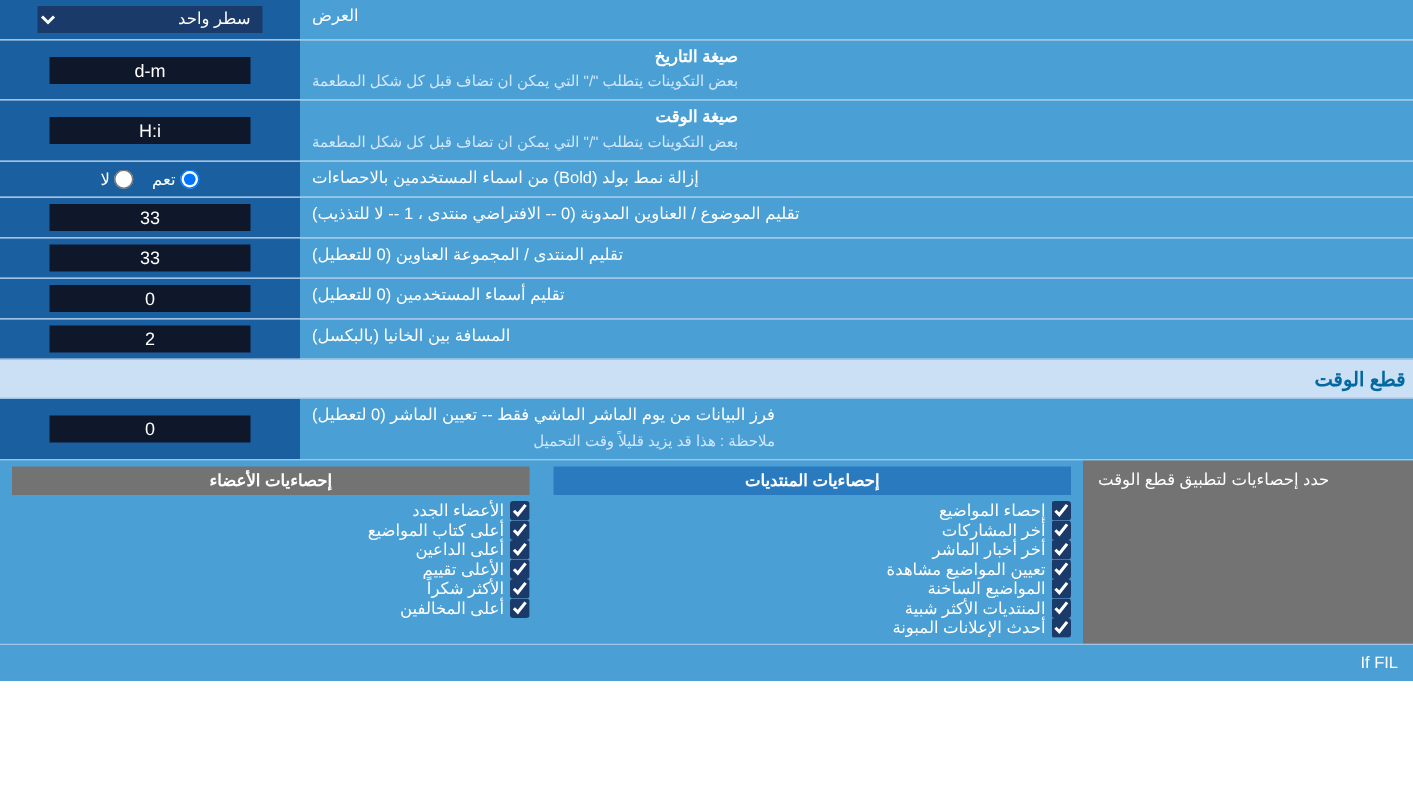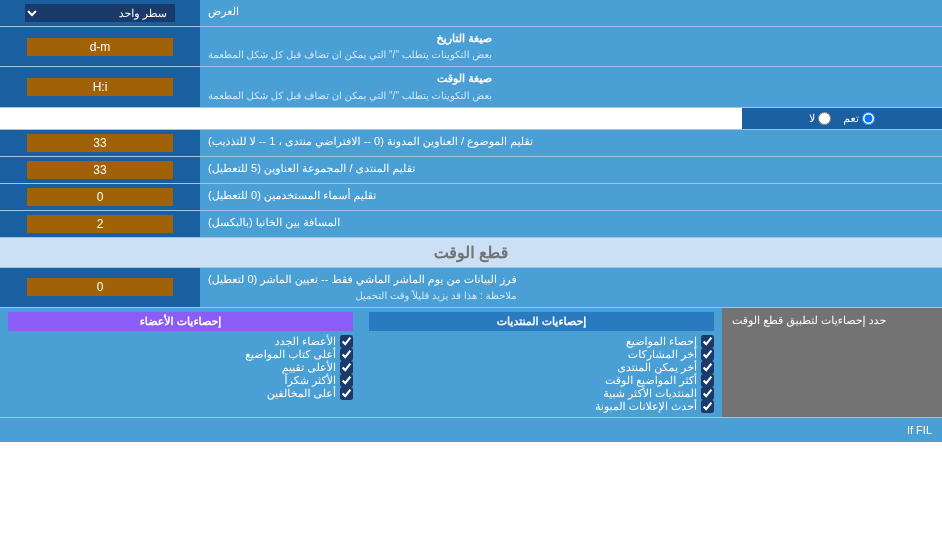--- a/index.html
+++ b/index.html
@@ -35,25 +35,25 @@
       background: #1a5fa0;
       display: flex;
       align-items: center;
       justify-content: center;
       padding: 4px 8px;
       width: 200px;
       min-width: 200px;
     }
 
     .input-cell input[type="text"] {
-      background: #a16207;
+      background: #0f172a;
       color: #fff;
       border: none;
       padding: 2px 6px;
-      width: 146px;
+      width: 134px;
       font-size: 12px;
       text-align: center;
       direction: ltr;
     }
 
     .select-cell {
       background: #1a5fa0;
       display: flex;
       align-items: center;
       justify-content: center;
@@ -108,24 +108,24 @@
 
     .label-note {
       font-size: 10px;
       color: #d0e8ff;
       display: block;
       margin-top: 2px;
     }
 
     .section-title-row {
       background: #cce0f5;
-      text-align: center;
+      text-align: right;
       font-weight: bold;
-      font-size: 16px;
-      color: #737373;
+      font-size: 13px;
+      color: #0369a1;
       padding: 5px;
       border-bottom: 1px solid #a0c4e8;
       width: 100%;
     }
   </style>
 </head>
 <body>
 
 <div class="row">
   <div class="label-cell">
@@ -156,20 +156,23 @@
       <strong>صيغة الوقت</strong><br>
       <span class="label-note">بعض التكوينات يتطلب "/" التي يمكن ان تضاف قبل كل شكل المطعمة</span>
     </span>
   </div>
   <div class="input-cell">
     <input type="text" value="H:i" style="">
   </div>
 </div>
 
 <div class="row">
+  <div class="label-cell">
+    <span>إزالة نمط بولد (Bold) من اسماء المستخدمين بالاحصاءات</span>
+  </div>
   <div class="radio-cell">
     <label>
       <input type="radio" name="bold" checked="" style="">
       <span>تعم</span>
     </label>
     <label>
       <input type="radio" name="bold" style="">
       <span>لا</span>
     </label>
   </div>
@@ -179,21 +182,21 @@
   <div class="label-cell">
     <span>تقليم الموضوع / العناوين المدونة (0 -- الافتراضي منتدى ، 1 -- لا للتذذيب)</span>
   </div>
   <div class="input-cell">
     <input type="text" value="33" style="">
   </div>
 </div>
 
 <div class="row">
   <div class="label-cell">
-    <span>تقليم المنتدى / المجموعة العناوين (5 للتعطيل)</span>
+    <span>تقليم المنتدى / المجموعة العناوين (0 للتعطيل)</span>
   </div>
   <div class="input-cell">
     <input type="text" value="33" style="">
   </div>
 </div>
 
 <div class="row">
   <div class="label-cell">
     <span>تقليم أسماء المستخدمين (0 للتعطيل)</span>
   </div>
@@ -240,47 +243,55 @@
     <div class="checkbox-item">
       <input type="checkbox" checked="" style="">
       <span>إحصاء المواضيع</span>
     </div>
     <div class="checkbox-item">
       <input type="checkbox" checked="" style="">
       <span>أخر المشاركات</span>
     </div>
     <div class="checkbox-item">
       <input type="checkbox" checked="" style="">
-      <span>أخر يمكن المنتدى</span>
-    </div>
-    <div class="checkbox-item">
-      <input type="checkbox" checked="" style="">
-      <span>أكثر المواضيع الوقت</span>
+      <span>أخر أخبار الماشر</span>
+    </div>
+    <div class="checkbox-item">
+      <input type="checkbox" checked="" style="">
+      <span>تعيين المواضيع مشاهدة</span>
+    </div>
+    <div class="checkbox-item">
+      <input type="checkbox" checked="" style="">
+      <span>المواضيع الساخنة</span>
     </div>
     <div class="checkbox-item">
       <input type="checkbox" checked="" style="">
       <span>المنتديات الأكثر شبية</span>
     </div>
     <div class="checkbox-item">
       <input type="checkbox" checked="" style="">
       <span>أحدث الإعلانات المبونة</span>
     </div>
   </div>
 
   <div style="flex:1; padding:4px 8px; background:#4a9fd4;">
-    <div style="background:#8b5cf6; color:#fff; font-weight:bold; text-align:center; padding:3px 6px; margin-bottom:4px; font-size:11px;">
+    <div style="background:#737373; color:#fff; font-weight:bold; text-align:center; padding:3px 6px; margin-bottom:4px; font-size:11px;">
       <span>إحصاءيات الأعضاء</span>
     </div>
     <div class="checkbox-item">
       <input type="checkbox" checked="" style="">
       <span>الأعضاء الجدد</span>
     </div>
     <div class="checkbox-item">
       <input type="checkbox" checked="" style="">
       <span>أعلى كتاب المواضيع</span>
+    </div>
+    <div class="checkbox-item">
+      <input type="checkbox" checked="" style="">
+      <span>أعلى الداعين</span>
     </div>
     <div class="checkbox-item">
       <input type="checkbox" checked="" style="">
       <span>الأعلى تقييم</span>
     </div>
     <div class="checkbox-item">
       <input type="checkbox" checked="" style="">
       <span>الأكثر شكراً</span>
     </div>
     <div class="checkbox-item">

